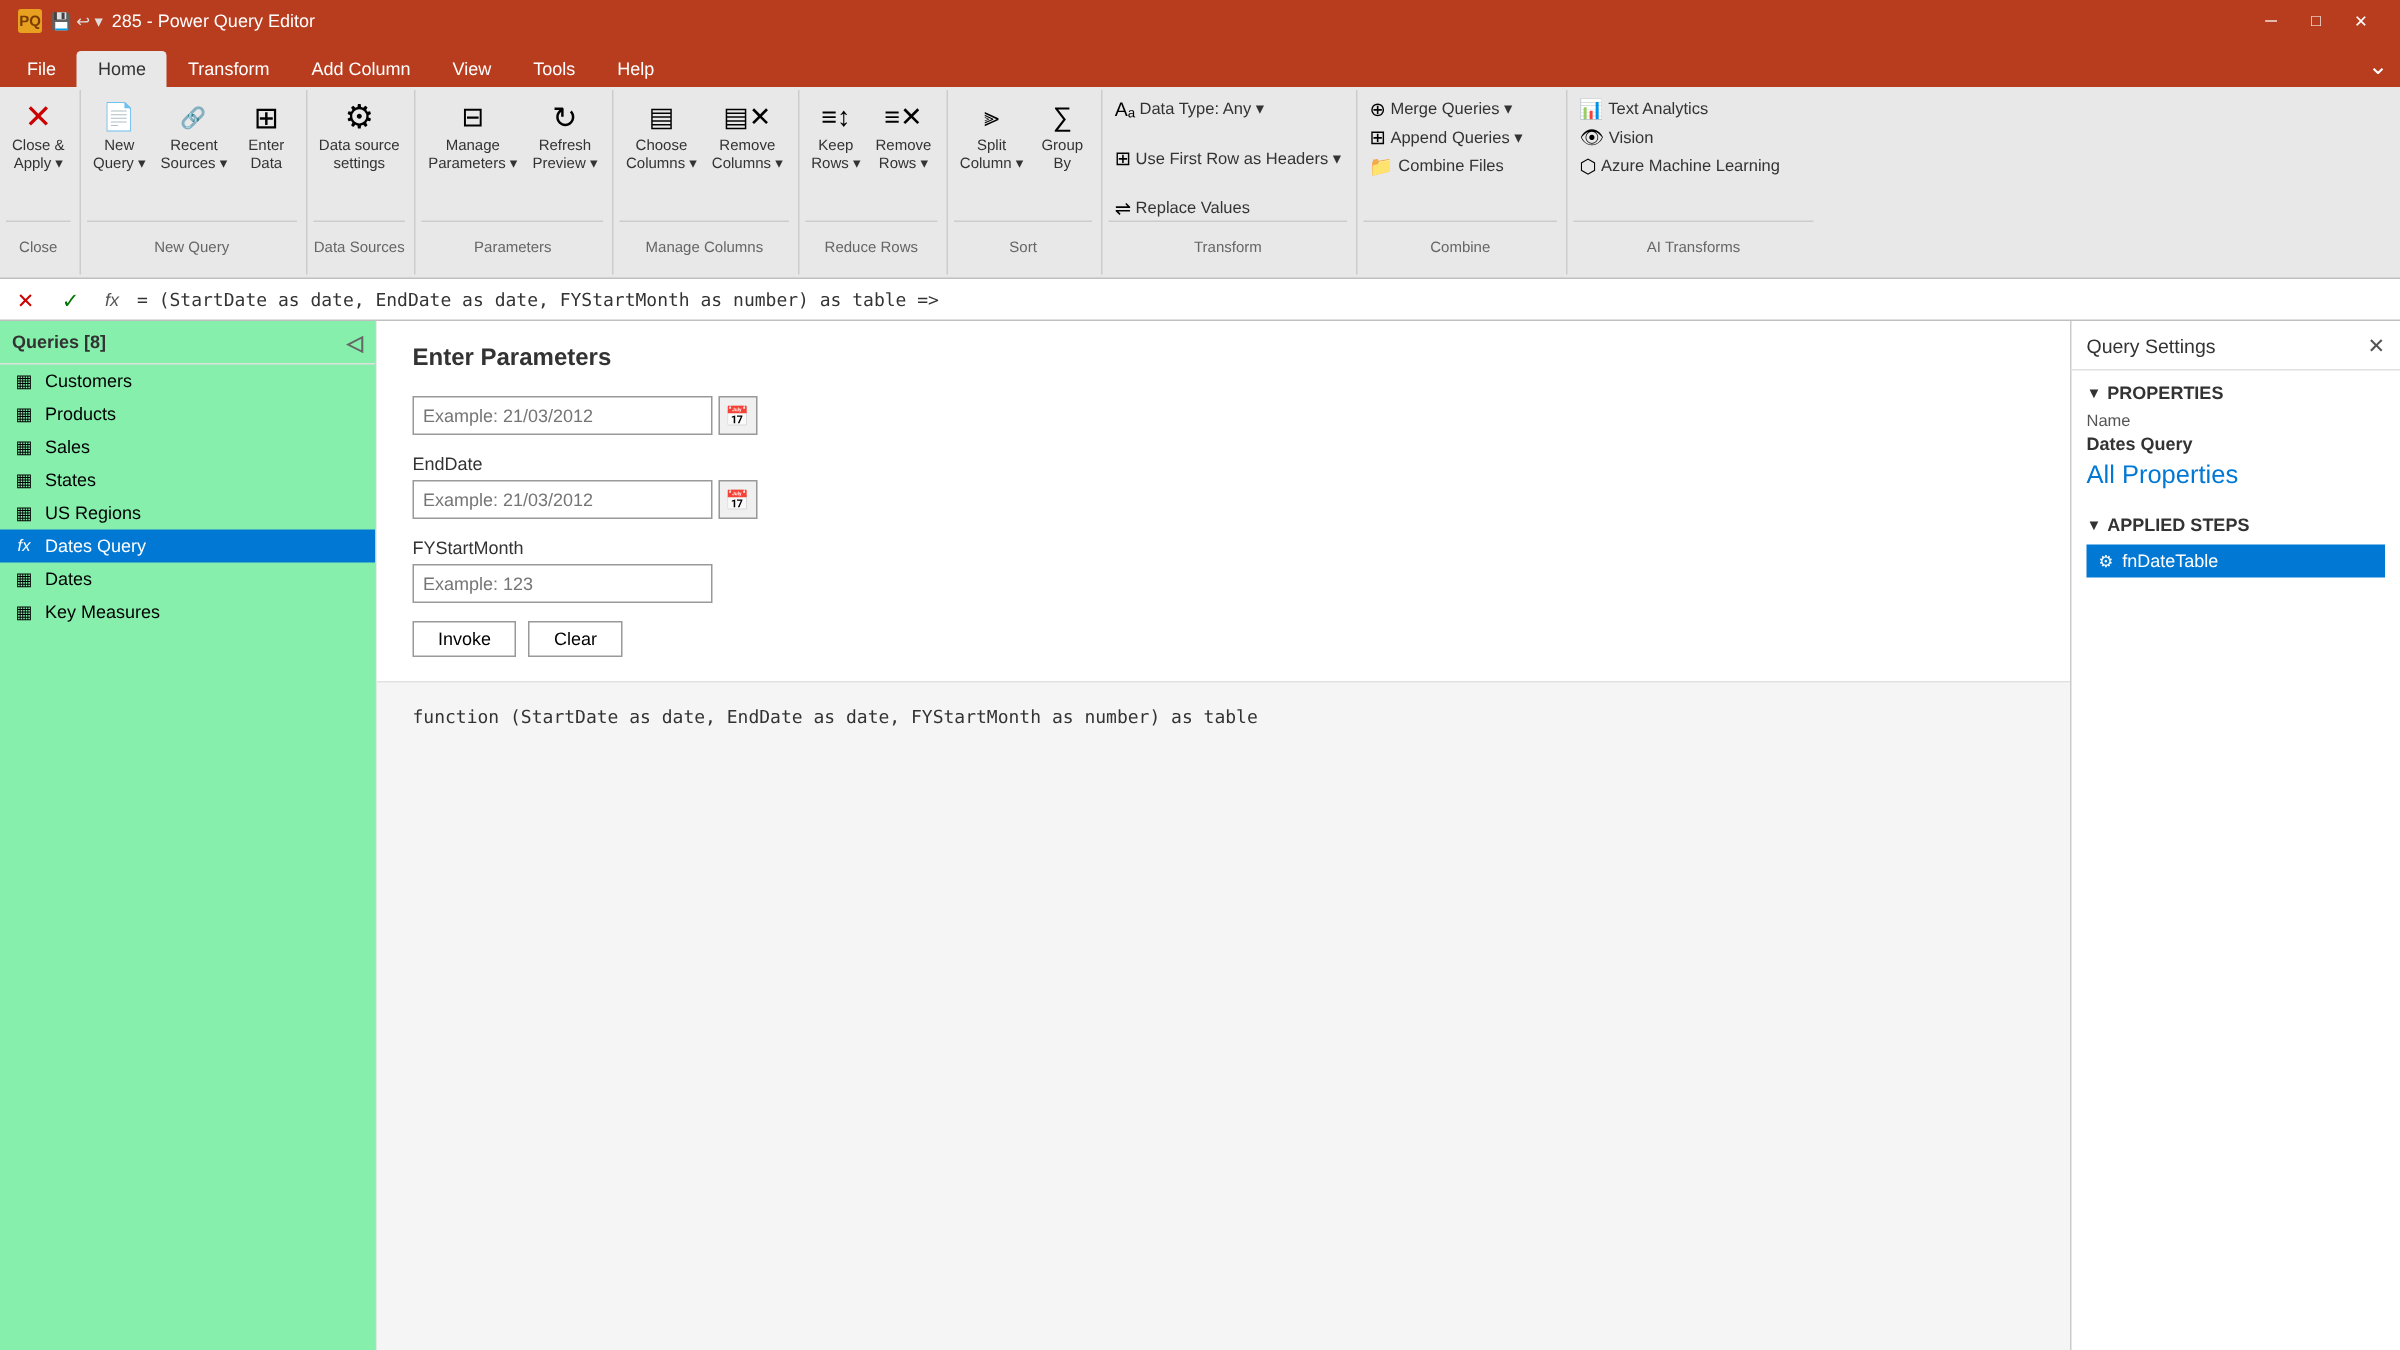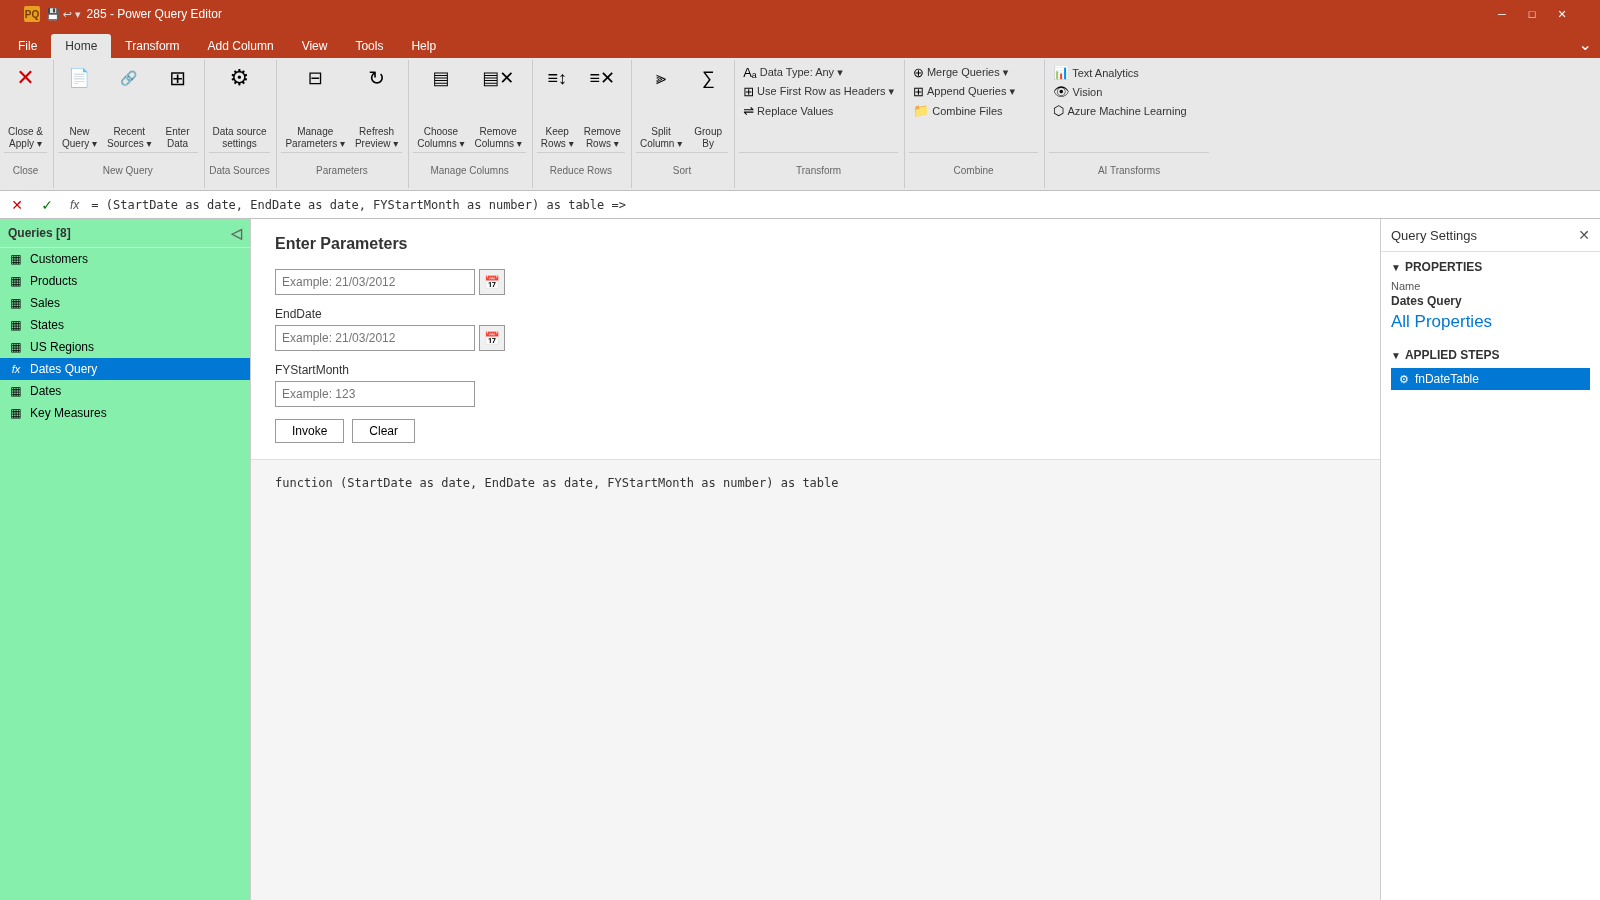--- a/index.html
+++ b/index.html
@@ -5,21 +5,21 @@
     * { box-sizing: border-box; margin: 0; padding: 0; font-family: 'Segoe UI', sans-serif; font-size: 12px; }
     body { background: #f0f0f0; overflow: hidden; width: 1600px; height: 900px; }
 
     
     .title-bar {
       height: 28px;
       background: #b83c1e;
       display: flex;
       align-items: center;
       justify-content: space-between;
-      padding: 0 24px;
+      padding: 0 12px;
       color: white;
     }
     .title-bar-left { display: flex; align-items: center; gap: 6px; }
     .title-bar-icon { width: 16px; height: 16px; background: #e8a020; border-radius: 2px; display: flex; align-items: center; justify-content: center; font-weight: bold; font-size: 10px; color: #7a3a00; }
     .title-bar-title { font-size: 12px; color: white; }
     .title-bar-controls { display: flex; gap: 2px; }
     .title-bar-btn { width: 28px; height: 20px; display: flex; align-items: center; justify-content: center; cursor: pointer; font-size: 11px; color: white; }
 
     
     .ribbon-tabs {
@@ -56,21 +56,21 @@
       flex-direction: column;
       align-items: center;
       justify-content: flex-start;
       cursor: pointer;
       padding: 2px 4px;
       border-radius: 2px;
       min-width: 40px;
       text-align: center;
     }
     .ribbon-btn .btn-icon { width: 28px; height: 28px; display: flex; align-items: center; justify-content: center; font-size: 18px; }
-    .ribbon-btn .btn-label { font-size: 10px; color: #333; line-height: 1.2; margin-top: 34px; }
+    .ribbon-btn .btn-label { font-size: 10px; color: #333; line-height: 1.2; }
     .ribbon-btn-small {
       display: flex;
       align-items: center;
       cursor: pointer;
       padding: 1px 4px;
       border-radius: 2px;
       gap: 3px;
       white-space: nowrap;
     }
     .ribbon-btn-small .btn-icon-sm { font-size: 13px; }
@@ -371,21 +371,21 @@
       </div>
       <div class="ribbon-btn">
         <div class="btn-icon" style="font-size:18px;">∑</div>
         <div class="btn-label">Group<br>By</div>
       </div>
     </div>
     <div class="rg-label">Sort</div>
   </div>
 
   <div class="rg-wrapper" style="min-width:160px;">
-    <div class="rg-content" style="flex-direction:column;gap:2px;padding-top:4px;">
+    <div class="rg-content" style="flex-direction:column;gap:16px;padding-top:4px;">
       <div class="ribbon-btn-small">
         <span class="btn-icon-sm">Aₐ</span>
         <span class="btn-label-sm">Data Type: Any ▾</span>
       </div>
       <div class="ribbon-btn-small">
         <span class="btn-icon-sm">⊞</span>
         <span class="btn-label-sm">Use First Row as Headers ▾</span>
       </div>
       <div class="ribbon-btn-small">
         <span class="btn-icon-sm">⇌</span>

